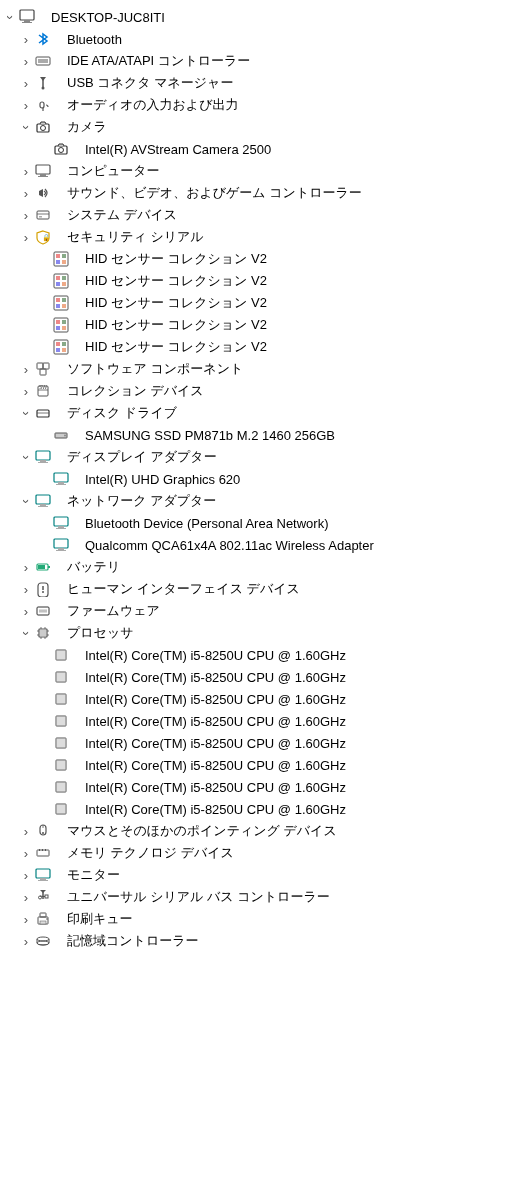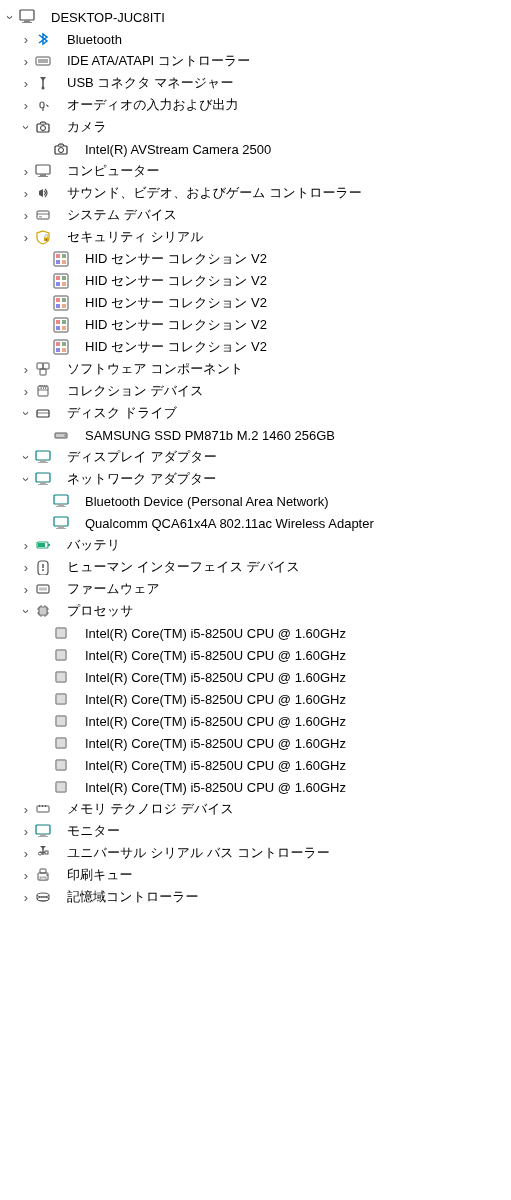--- a/index.html
+++ b/index.html
@@ -289,20 +289,31 @@
       <span class="expander expanded"></span>
       <span class="icon">
         <svg width="16" height="16" viewBox="0 0 16 16">
           <rect x="1" y="2" width="14" height="9" rx="1" fill="none" stroke="#008080" stroke-width="1.2"></rect>
           <rect x="5" y="11" width="6" height="2" fill="#aaa"></rect>
           <rect x="3" y="13" width="10" height="1" fill="#aaa"></rect>
         </svg>
       </span>
       <span class="label">ディスプレイ アダプター</span>
     </div>
+    <div class="tree-item indent-2">
+      <span class="expander leaf"></span>
+      <span class="icon">
+        <svg width="16" height="16" viewBox="0 0 16 16">
+          <rect x="1" y="2" width="14" height="9" rx="1" fill="none" stroke="#008080" stroke-width="1.2"></rect>
+          <rect x="5" y="11" width="6" height="2" fill="#aaa"></rect>
+          <rect x="3" y="13" width="10" height="1" fill="#aaa"></rect>
+        </svg>
+      </span>
+      <span class="label">Intel(R) UHD Graphics 620</span>
+    </div>
     <div class="tree-item indent-1">
       <span class="expander expanded"></span>
       <span class="icon">
         <svg width="16" height="16" viewBox="0 0 16 16">
           <rect x="1" y="2" width="14" height="9" rx="1" fill="none" stroke="#008080" stroke-width="1.2"></rect>
           <rect x="5" y="11" width="6" height="2" fill="#aaa"></rect>
           <rect x="3" y="13" width="10" height="1" fill="#aaa"></rect>
         </svg>
       </span>
       <span class="label">ネットワーク アダプター</span>
@@ -457,20 +468,31 @@
           <rect x="3" y="3" width="10" height="10" rx="0.5" fill="none" stroke="#555" stroke-width="1"></rect>
           <rect x="4" y="4" width="8" height="8" fill="#ddd"></rect>
         </svg>
       </span>
       <span class="label">Intel(R) Core(TM) i5-8250U CPU @ 1.60GHz</span>
     </div>
     <div class="tree-item indent-1">
       <span class="expander collapsed"></span>
       <span class="icon">
         <svg width="16" height="16" viewBox="0 0 16 16">
+          <rect x="5" y="2" width="6" height="10" rx="3" fill="none" stroke="#555" stroke-width="1.2"></rect>
+          <line x1="8" y1="5" x2="8" y2="2" stroke="#555" stroke-width="0.8"></line>
+          <circle cx="8" cy="10" r="1" fill="#555"></circle>
+        </svg>
+      </span>
+      <span class="label">マウスとそのほかのポインティング デバイス</span>
+    </div>
+    <div class="tree-item indent-1">
+      <span class="expander collapsed"></span>
+      <span class="icon">
+        <svg width="16" height="16" viewBox="0 0 16 16">
           <rect x="2" y="5" width="12" height="6" rx="0.5" fill="none" stroke="#555" stroke-width="1"></rect>
           <rect x="4" y="4" width="1" height="2" fill="#555"></rect>
           <rect x="7" y="4" width="1" height="2" fill="#555"></rect>
           <rect x="10" y="4" width="1" height="2" fill="#555"></rect>
         </svg>
       </span>
       <span class="label">メモリ テクノロジ デバイス</span>
     </div>
     <div class="tree-item indent-1">
       <span class="expander collapsed"></span>

